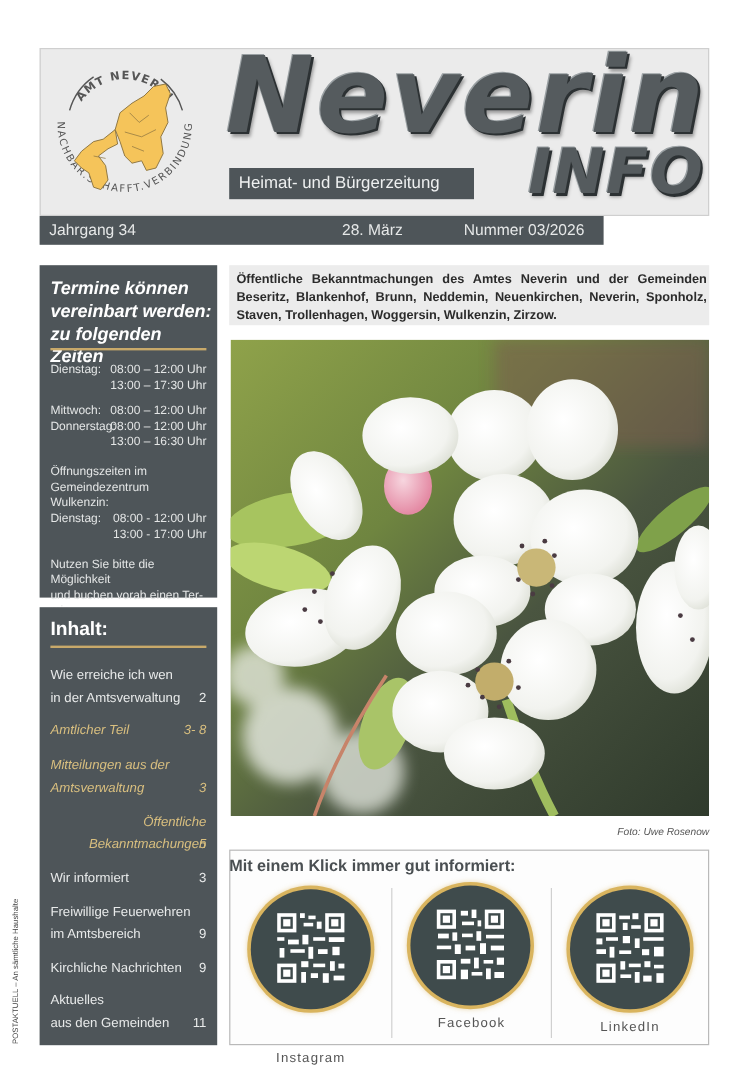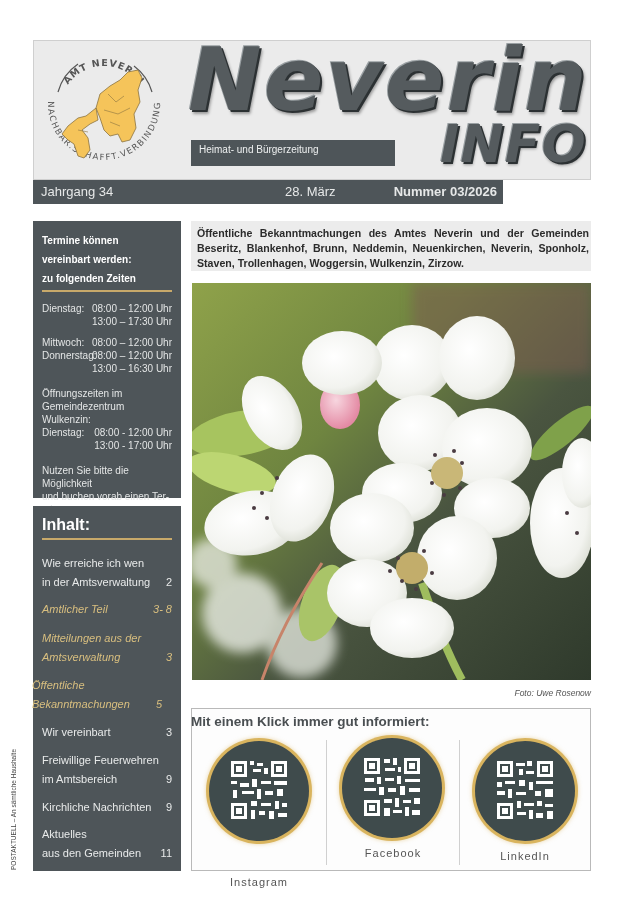--- a/index.html
+++ b/index.html
@@ -16,29 +16,29 @@
     left:188px; top:36px; font-family:"DejaVu Sans", sans-serif; font-style:italic; font-weight:bold;
     font-size:88px; letter-spacing:2px; line-height:1; color:#555b5e;
     text-shadow: 2px 2px 0 #2c3133, -1px -1px 0 #9aa0a3, 3px 4px 3px rgba(0,0,0,0.35);
   }
   #title-info {
     left:440px; top:118px; font-family:"DejaVu Sans", sans-serif; font-style:italic; font-weight:bold;
     font-size:52px; line-height:1; letter-spacing:1px; color:#555b5e;
     text-shadow: 2px 2px 0 #2c3133, -1px -1px 0 #9aa0a3, 2px 3px 3px rgba(0,0,0,0.35);
   }
   #subtitle-box { left:191px; top:140px; width:204px; height:26px; background:#4e5559; }
-  #subtitle-text { left:199px; top:144px; color:#eef0f0; font-size:10px; }
+  #subtitle-text { left:199px; top:144px; color:#eef0f0; font-size:14px; }
 
   #issue-bar { left:33px; top:180px; width:470px; height:24px; background:#4e5559; color:#e6e8e8; font-size:13px; }
   #issue-bar span { position:absolute; top:4px; }
 
   
   .panel { background:#4e5559; color:#e8eaea; }
   #appt-panel { left:33px; top:221px; width:148px; height:277px; }
-  #appt-title { left:42px; top:231px; width:135px; font-weight:bold; font-size:10px; line-height:19px; color:#ffffff; }
+  #appt-title { left:42px; top:231px; width:135px; font-weight:bold; font-size:15px; line-height:19px; color:#ffffff;font-style:italic; }
   .gold-rule { height:2px; background:#c8a96a; }
   .small { font-size:10px; line-height:13px; color:#e4e6e6; }
   #contents-panel { left:33px; top:506px; width:148px; height:365px; }
   #contents-title { left:42px; top:516px; font-weight:bold; font-size:16px; color:#ffffff; }
   .toc { font-size:11px; line-height:13px; }
   .toc .pg { position:absolute; right:0; }
   .toc-white { color:#e8eaea; }
   .toc-gold { color:#d9bf7f;font-style:italic; }
 
   
@@ -84,21 +84,21 @@
 
 <div id="title-neverin" class="abs">Neverin</div>
 <div id="title-info" class="abs">INFO</div>
 
 <div id="subtitle-box" class="abs"></div>
 <div id="subtitle-text" class="abs">Heimat- und Bürgerzeitung</div>
 
 <div id="issue-bar" class="abs">
   <span style="left:8px;">Jahrgang 34</span>
   <span style="left:252px;">28. März</span>
-  <span style="right:6px;font-weight:bold;">Nummer 03/2026</span>
+  <span style="right:16px;">Nummer 03/2026</span>
 </div>
 
 <div id="appt-panel" class="abs panel"></div>
 <div id="appt-title" class="abs">
   <div>Termine können</div>
   <div>vereinbart werden:</div>
   <div>zu folgenden Zeiten</div>
 </div>
 <div class="abs gold-rule" style="left:42px; top:290px; width:130px;"></div>
 
@@ -134,26 +134,26 @@
   <div>Wie erreiche ich wen</div>
   <div style="position:relative; margin-top:6px;"><span>in der Amtsverwaltung</span><span class="pg">2</span></div>
 </div>
 <div class="abs toc toc-gold" style="left:42px; top:603px; width:130px;">
   <div style="position:relative;"><span>Amtlicher Teil</span><span class="pg">3- 8</span></div>
 </div>
 <div class="abs toc toc-gold" style="left:42px; top:632px; width:130px;">
   <div>Mitteilungen aus der</div>
   <div style="position:relative; margin-top:6px;"><span>Amtsverwaltung</span><span class="pg">3</span></div>
 </div>
-<div class="abs toc toc-gold" style="left:32px; top:679px; width:130px;">
+<div class="abs toc toc-gold" style="left:42px; top:679px; width:130px;text-align:right;">
   <div>Öffentliche</div>
   <div style="position:relative; margin-top:6px;"><span>Bekanntmachungen</span><span class="pg">5</span></div>
 </div>
 <div class="abs toc toc-white" style="left:42px; top:726px; width:130px;">
-  <div style="position:relative;"><span>Wir vereinbart</span><span class="pg">3</span></div>
+  <div style="position:relative;"><span>Wir informiert</span><span class="pg">3</span></div>
 </div>
 <div class="abs toc toc-white" style="left:42px; top:754px; width:130px;">
   <div>Freiwillige Feuerwehren</div>
   <div style="position:relative; margin-top:6px;"><span>im Amtsbereich</span><span class="pg">9</span></div>
 </div>
 <div class="abs toc toc-white" style="left:42px; top:801px; width:130px;">
   <div style="position:relative;"><span>Kirchliche Nachrichten</span><span class="pg">9</span></div>
 </div>
 <div class="abs toc toc-white" style="left:42px; top:828px; width:130px;">
   <div>Aktuelles</div>

